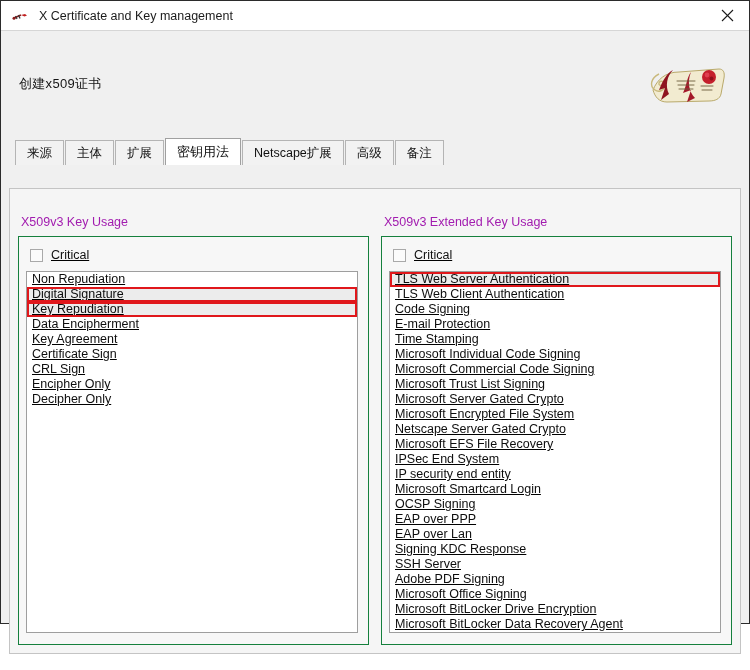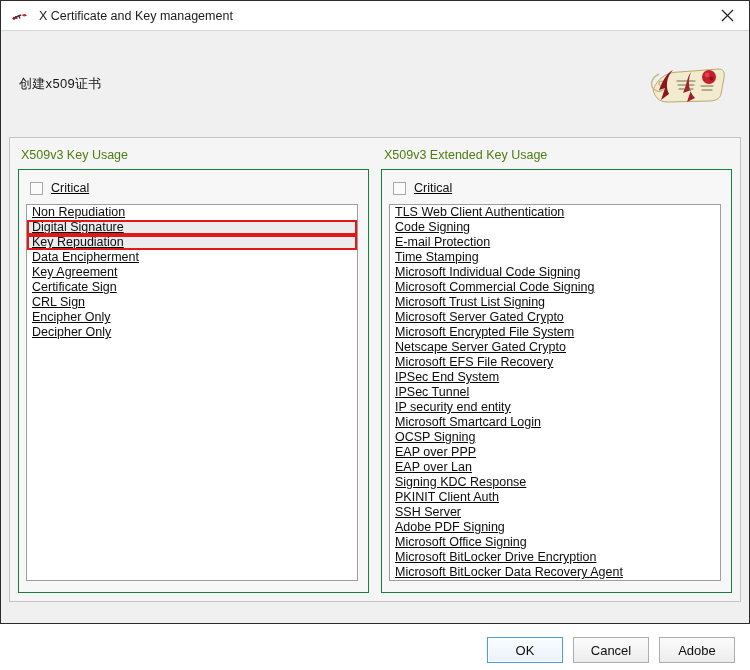--- a/index.html
+++ b/index.html
@@ -132,22 +132,22 @@
   }
 
   .column {
     flex: 1 1 50%;
     display: flex;
     flex-direction: column;
     min-width: 0;
   }
   .group-label {
     font-size: 12.5px;
-    color: #4d7c0f;
-    margin: 0 0 7px 3px;
+    color: #a21caf;
+    margin: 16px 0 7px 3px;
     white-space: nowrap;
   }
   .groupbox {
     flex: 1 1 auto;
     border: 1px solid #15803d;
     background: #f7f7f7;
     box-sizing: border-box;
     padding: 9px 10px 11px 7px;
     display: flex;
     flex-direction: column;
@@ -278,20 +278,29 @@
           <path d="M32 21 h18"></path>
             <path d="M33 25 h16"></path>
             <path d="M34 29 h14"></path>
           <path d="M56 26 h12"></path>
             <path d="M57 30 h10"></path>
         </g>
       </svg>
     </div>
   </div>
 
+  <div id="tabbar">
+    <div class="tab">来源</div>
+    <div class="tab">主体</div>
+    <div class="tab">扩展</div>
+    <div class="tab active">密钥用法</div>
+    <div class="tab">Netscape扩展</div>
+    <div class="tab">高级</div>
+    <div class="tab">备注</div>
+  </div>
 
   <div id="tabpage">
 
     <div class="column">
       <div class="group-label">X509v3 Key Usage</div>
       <div class="groupbox">
         <div class="critical-row">
           <span class="checkbox"></span>
           <span class="critical-label">Critical</span>
         </div>
@@ -310,40 +319,39 @@
     </div>
 
     <div class="column">
       <div class="group-label">X509v3 Extended Key Usage</div>
       <div class="groupbox">
         <div class="critical-row">
           <span class="checkbox"></span>
           <span class="critical-label">Critical</span>
         </div>
         <div class="listbox" id="eku-list">
+            <div class="list-item selected annotated"><span>TLS Web Server Authentication</span></div>
             <div class="list-item"><span>TLS Web Client Authentication</span></div>
             <div class="list-item"><span>Code Signing</span></div>
             <div class="list-item"><span>E-mail Protection</span></div>
             <div class="list-item"><span>Time Stamping</span></div>
             <div class="list-item"><span>Microsoft Individual Code Signing</span></div>
             <div class="list-item"><span>Microsoft Commercial Code Signing</span></div>
             <div class="list-item"><span>Microsoft Trust List Signing</span></div>
             <div class="list-item"><span>Microsoft Server Gated Crypto</span></div>
             <div class="list-item"><span>Microsoft Encrypted File System</span></div>
             <div class="list-item"><span>Netscape Server Gated Crypto</span></div>
             <div class="list-item"><span>Microsoft EFS File Recovery</span></div>
             <div class="list-item"><span>IPSec End System</span></div>
-            <div class="list-item"><span>IPSec Tunnel</span></div>
             <div class="list-item"><span>IP security end entity</span></div>
             <div class="list-item"><span>Microsoft Smartcard Login</span></div>
             <div class="list-item"><span>OCSP Signing</span></div>
             <div class="list-item"><span>EAP over PPP</span></div>
             <div class="list-item"><span>EAP over Lan</span></div>
             <div class="list-item"><span>Signing KDC Response</span></div>
-            <div class="list-item"><span>PKINIT Client Auth</span></div>
             <div class="list-item"><span>SSH Server</span></div>
             <div class="list-item"><span>Adobe PDF Signing</span></div>
             <div class="list-item"><span>Microsoft Office Signing</span></div>
             <div class="list-item"><span>Microsoft BitLocker Drive Encryption</span></div>
             <div class="list-item"><span>Microsoft BitLocker Data Recovery Agent</span></div>
           </div>
       </div>
     </div>
 
   </div>

